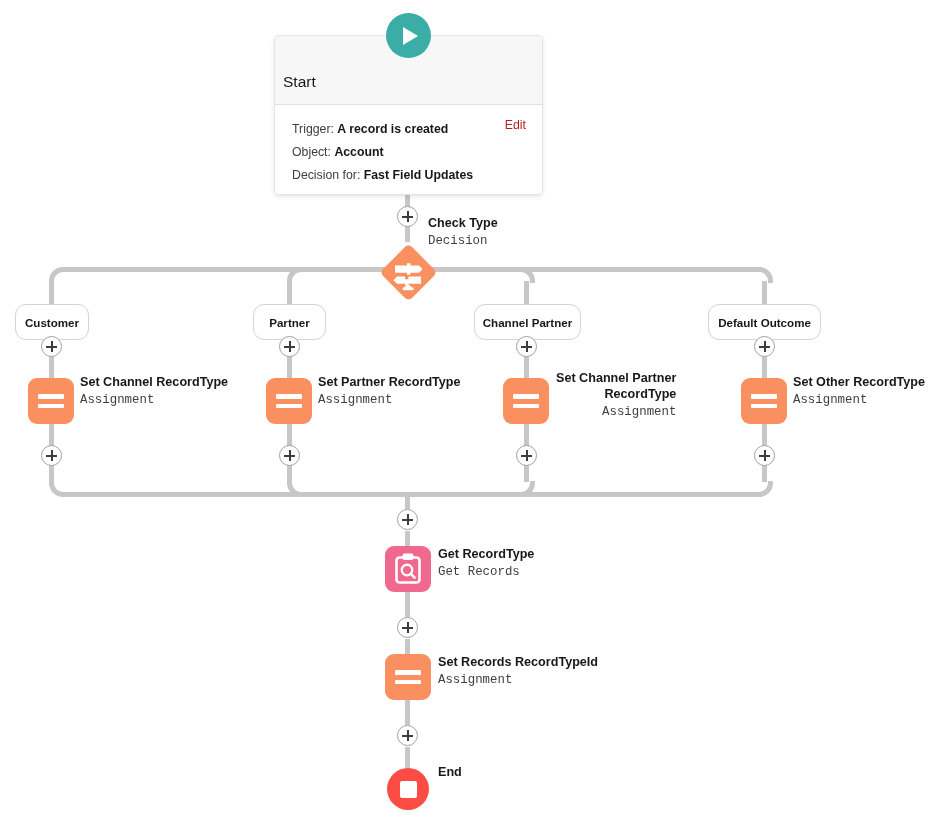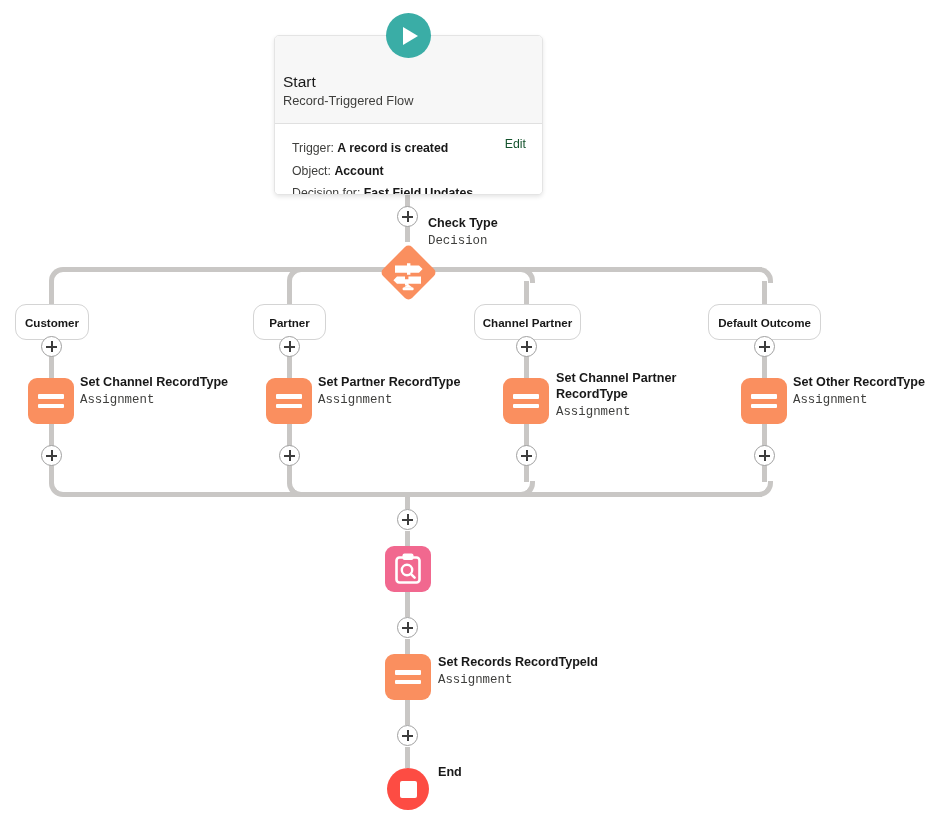--- a/index.html
+++ b/index.html
@@ -69,21 +69,21 @@
     text-align: left;
     padding: 36px 8px 13px;
   }
   .start-title { font-size: 15.5px; color: #181818; line-height: 1.25; }
   .start-sub { font-size: 12.8px; color: #3e3e3c; margin-top: 2px; line-height: 1.3; }
   .start-body { padding: 13px 17px 14px; position: relative; background:#fff; }
   .srow { font-size: 12.3px; color: #3e3e3c; line-height: 1.85; white-space: nowrap; }
   .srow b { color: #181818; font-weight: bold; }
   .edit-link {
     position: absolute; right: 16px; top: 13px;
-    font-size: 12.3px; color: #14532d; cursor: pointer;
+    font-size: 12.3px; color: #b91c1c; cursor: pointer;
   }
   .play-badge {
     position: absolute;
     width: 45px; height: 45px; border-radius: 50%;
     background: #3aada6;
     display: flex; align-items: center; justify-content: center;
     cursor: pointer;
   }
   .play-tri {
     width: 0; height: 0;
@@ -199,21 +199,20 @@
   <div class="conn conn-v" style="left:405px;top:492px;height:17px;"></div>
   <div class="conn conn-v" style="left:405px;top:531px;height:15px;"></div>
   <div class="conn conn-v" style="left:405px;top:592px;height:25px;"></div>
   <div class="conn conn-v" style="left:405px;top:639px;height:15px;"></div>
   <div class="conn conn-v" style="left:405px;top:700px;height:25px;"></div>
   <div class="conn conn-v" style="left:405px;top:747px;height:21px;"></div>
 
   <div class="start-card" style="left:274px;top:35px;width:269px;height:160px;">
     <div class="start-head">
       <div class="start-title">Start</div>
-      <div class="start-sub">Record-Triggered Flow</div>
     </div>
     <div class="start-body">
       <div class="edit-link">Edit</div>
       <div class="srow">
         <span>Trigger:</span>
         <b>A record is created</b>
       </div>
       <div class="srow">
         <span>Object:</span>
         <b>Account</b>
@@ -269,21 +268,21 @@
   </div>
   <div class="node-label" style="left:318px;top:375px;">
     <div class="nl-title">Set Partner RecordType</div>
     <div class="nl-sub">Assignment</div>
   </div>
 
   <div class="node-icon icon-assignment" style="left:503px;top:378px;">
     <div class="bar bar-a"></div>
     <div class="bar bar-b"></div>
   </div>
-  <div class="node-label" style="left:556px;top:371px;">
+  <div class="node-label" style="left:556px;top:371px;text-align:right;">
     <div class="nl-title">Set Channel Partner
 RecordType</div>
     <div class="nl-sub">Assignment</div>
   </div>
 
   <div class="node-icon icon-assignment" style="left:741px;top:378px;">
     <div class="bar bar-a"></div>
     <div class="bar bar-b"></div>
   </div>
   <div class="node-label" style="left:793px;top:375px;">
@@ -299,20 +298,24 @@
   <div class="plus" style="left:397px;top:509px;"></div>
 
   <div class="node-icon icon-getrecords" style="left:385px;top:546px;">
     <svg width="46" height="46" viewBox="0 0 46 46">
       <rect x="11.5" y="11.5" width="23" height="25" rx="3" fill="none" stroke="#ffffff" stroke-width="2.6"></rect>
       <rect x="17.5" y="7.5" width="11" height="6.5" rx="2" fill="#ffffff"></rect>
       <circle cx="22" cy="24" r="5.2" fill="none" stroke="#ffffff" stroke-width="2.4"></circle>
       <line x1="25.8" y1="27.8" x2="29.6" y2="31.6" stroke="#ffffff" stroke-width="2.6" stroke-linecap="round"></line>
     </svg>
   </div>
+  <div class="node-label" style="left:438px;top:547px;">
+    <div class="nl-title">Get RecordType</div>
+    <div class="nl-sub">Get Records</div>
+  </div>
 
   <div class="plus" style="left:397px;top:617px;"></div>
 
   <div class="node-icon icon-assignment" style="left:385px;top:654px;">
     <div class="bar bar-a"></div>
     <div class="bar bar-b"></div>
   </div>
   <div class="node-label" style="left:438px;top:655px;">
     <div class="nl-title">Set Records RecordTypeId</div>
     <div class="nl-sub">Assignment</div>

